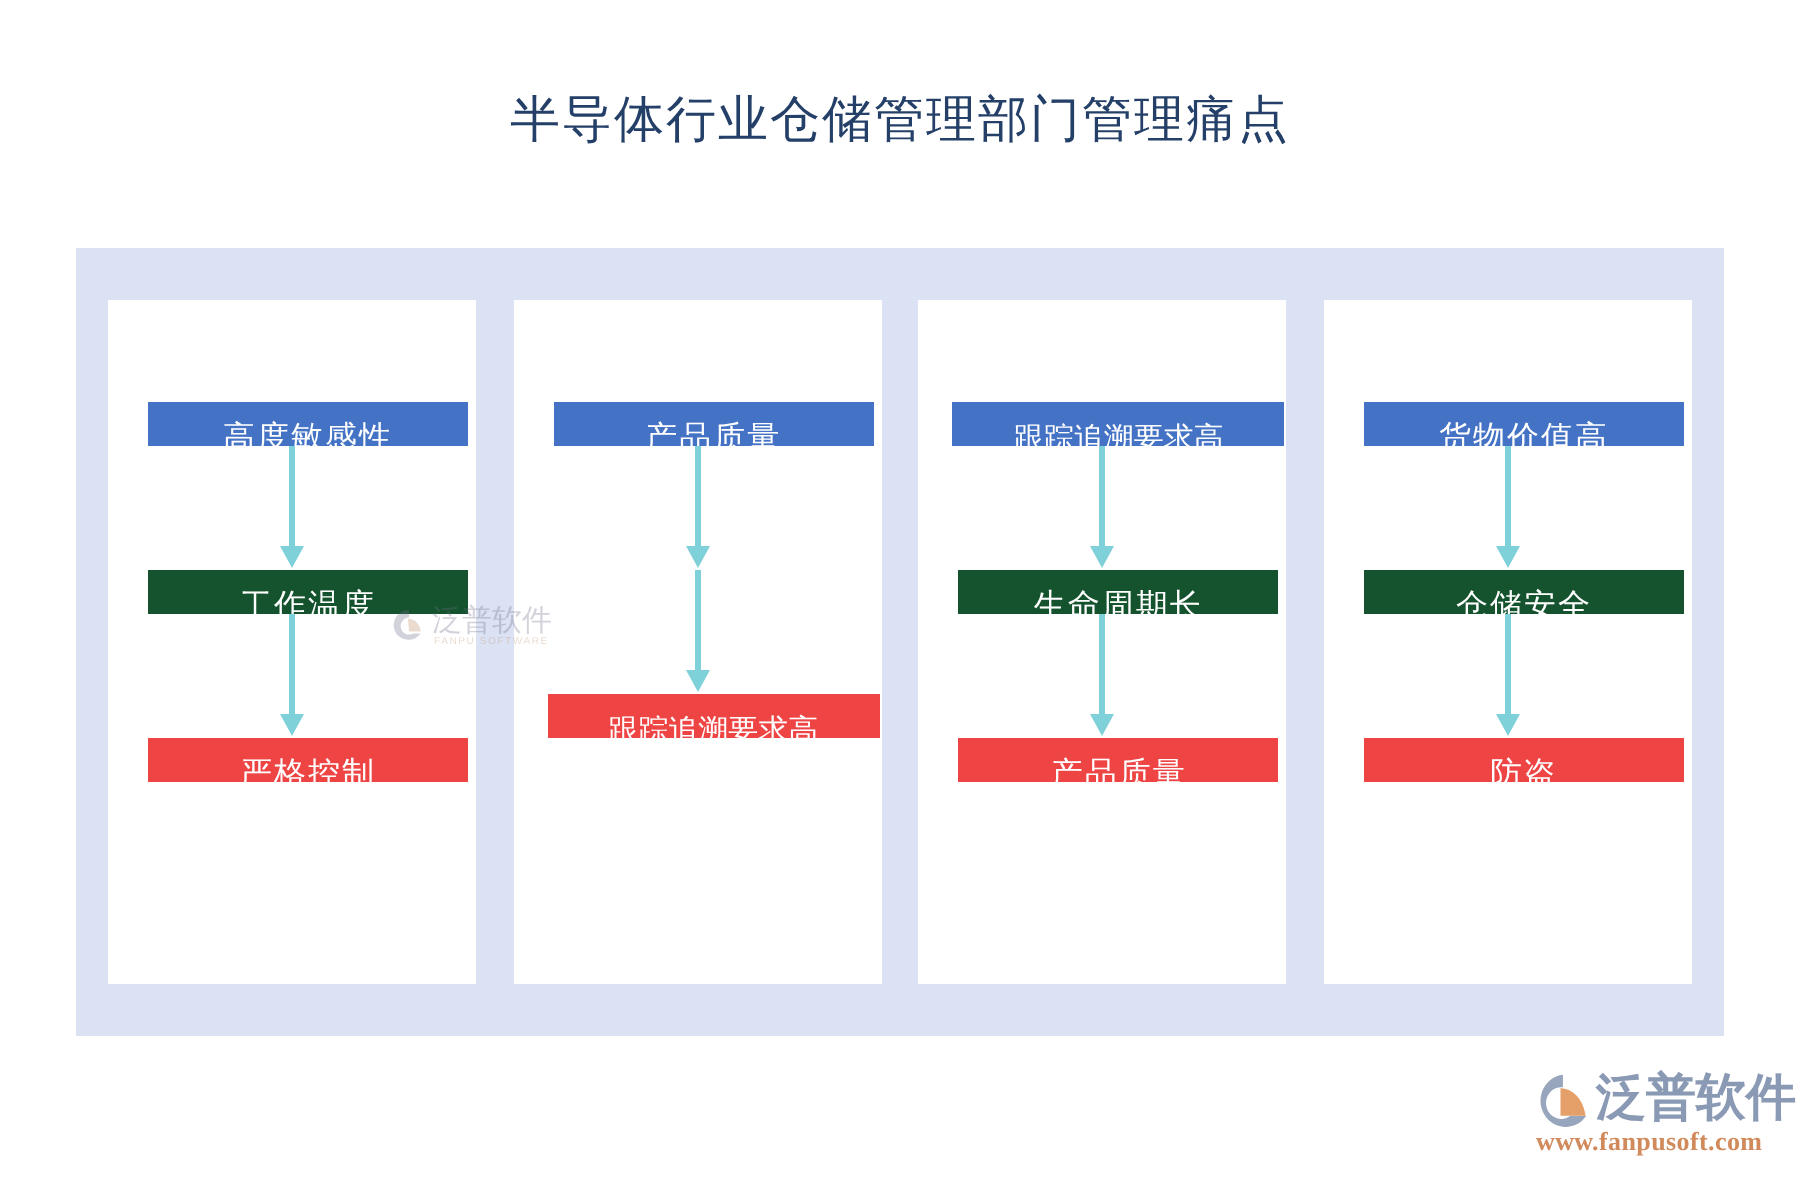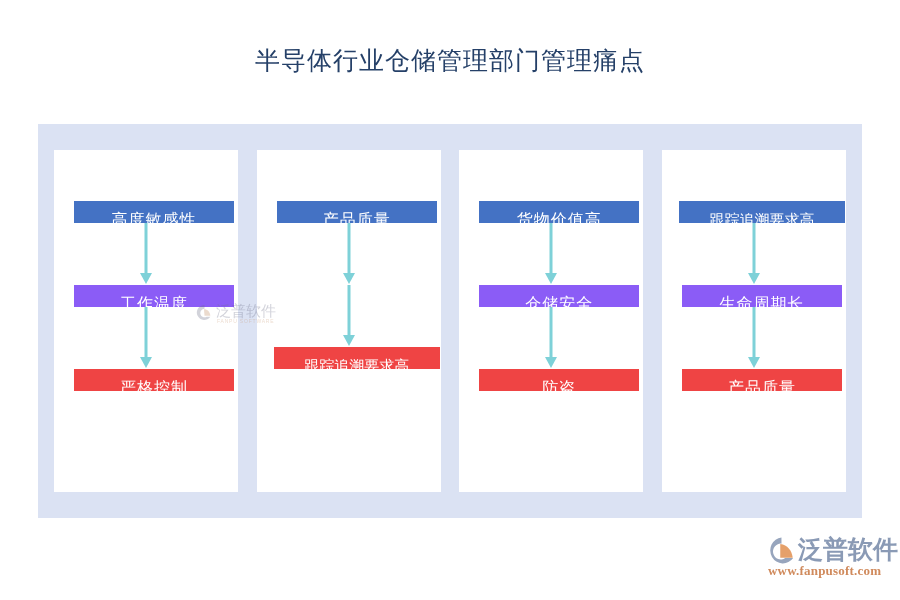--- a/index.html
+++ b/index.html
@@ -76,21 +76,21 @@
     color: #ffffff;
     font-size: 16px;
     letter-spacing: 1px;
     font-family: "Liberation Serif", "DejaVu Serif", serif;
     white-space: nowrap;
     overflow: hidden;
     box-sizing: border-box;
     margin-left: 16px;
   }
   .node-box.lvl-0 { background: #4472c4; }
-  .node-box.lvl-1 { background: #8b5cf6; }
+  .node-box.lvl-1 { background: #14532d; }
   .node-box.lvl-2 { background: #ef4444; }
 
   .node-box.wide {
     width: 166px;
     font-size: 15px;
     letter-spacing: 0px;
   }
 
   
   .connector {
@@ -228,44 +228,44 @@
           <div class="shaft"></div>
           <div class="head"></div>
         </div>
         <div class="connector">
           <div class="shaft"></div>
           <div class="head"></div>
         </div>
         <div class="node-box lvl-2 wide">跟踪追溯要求高</div>
       </div>
       <div class="column-card">
+        <div class="node-box lvl-0 wide">跟踪追溯要求高</div>
+        <div class="connector">
+          <div class="shaft"></div>
+          <div class="head"></div>
+        </div>
+        <div class="node-box lvl-1">生命周期长</div>
+        <div class="connector">
+          <div class="shaft"></div>
+          <div class="head"></div>
+        </div>
+        <div class="node-box lvl-2">产品质量</div>
+      </div>
+      <div class="column-card">
         <div class="node-box lvl-0">货物价值高</div>
         <div class="connector">
           <div class="shaft"></div>
           <div class="head"></div>
         </div>
         <div class="node-box lvl-1">仓储安全</div>
         <div class="connector">
           <div class="shaft"></div>
           <div class="head"></div>
         </div>
         <div class="node-box lvl-2">防盗</div>
-      </div>
-      <div class="column-card">
-        <div class="node-box lvl-0 wide">跟踪追溯要求高</div>
-        <div class="connector">
-          <div class="shaft"></div>
-          <div class="head"></div>
-        </div>
-        <div class="node-box lvl-1">生命周期长</div>
-        <div class="connector">
-          <div class="shaft"></div>
-          <div class="head"></div>
-        </div>
-        <div class="node-box lvl-2">产品质量</div>
       </div>
     </div>
 
   <div id="diagram-watermark">
     <span class="wm-mark">
       <svg viewBox="0 0 32 32" width="17" height="17" aria-hidden="true">
         <path d="M16 2 A14 14 0 1 0 27 24 L20 24 A8 8 0 1 1 16 9 Z" fill="#6d6f88"></path>
         <path d="M15 10 C22 10 26 15 27 22 L16 22 Z" fill="#c0895f"></path>
       </svg>
     </span>

